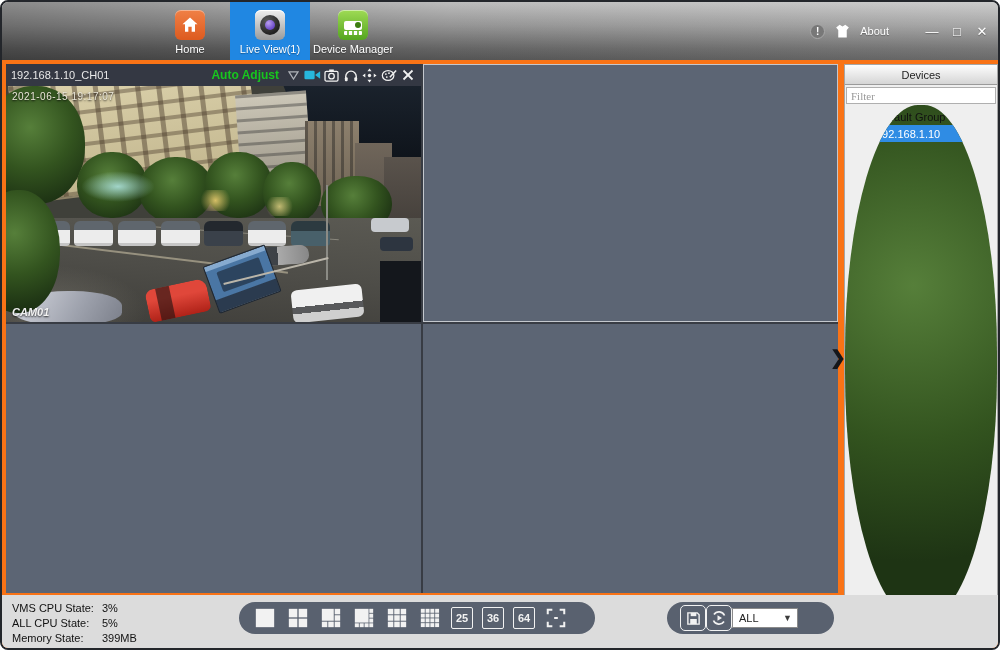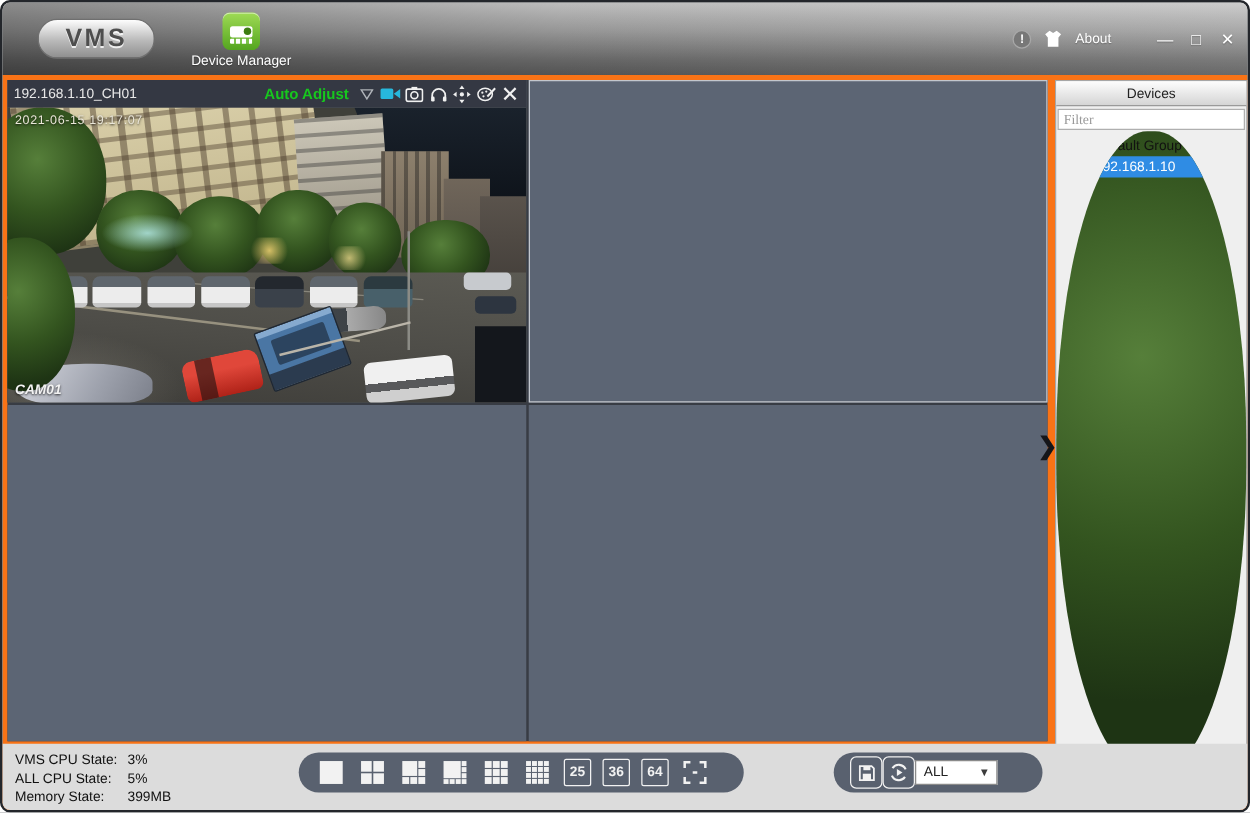--- a/index.html
+++ b/index.html
@@ -131,23 +131,38 @@
   .tool-btn { width:26px; height:26px; border:1.5px solid #f2f2f2; border-radius:5px; display:flex; align-items:center; justify-content:center; cursor:default; }
   .stream-select { width:66px; height:20px; background:#fff; border:1px solid #8a8a8a; display:flex; align-items:center; font-size:11px; color:#222; padding-left:6px; cursor:default; }
   .stream-select .arrow { margin-left:auto; margin-right:5px; font-size:9px; color:#3c3c3c; }
 </style>
 </head>
 <body>
 
 <div class="window">
 
   <div class="toolbar">
-    <div class="logo">VMS</div>
 
     <div class="tabs">
+      <div class="tab">
+        <div class="ticon home">
+          <svg width="20" height="20" viewBox="0 0 24 24">
+              <path d="M12 3 L3 11 H6 V20 H10 V14 H14 V20 H18 V11 H21 Z" fill="#fff"></path>
+            </svg>
+        </div>
+        <div class="tlabel">Home</div>
+      </div>
+      <div class="tab active">
+        <div class="ticon live">
+          <div class="lens-outer">
+              <div class="lens-inner"></div>
+            </div>
+        </div>
+        <div class="tlabel">Live View(1)</div>
+      </div>
       <div class="tab devmgr">
         <div class="ticon devm">
           <div class="devm-body"></div>
             <div class="devm-strip"></div>
         </div>
         <div class="tlabel">Device Manager</div>
       </div>
     </div>
 
     <div class="top-right">

